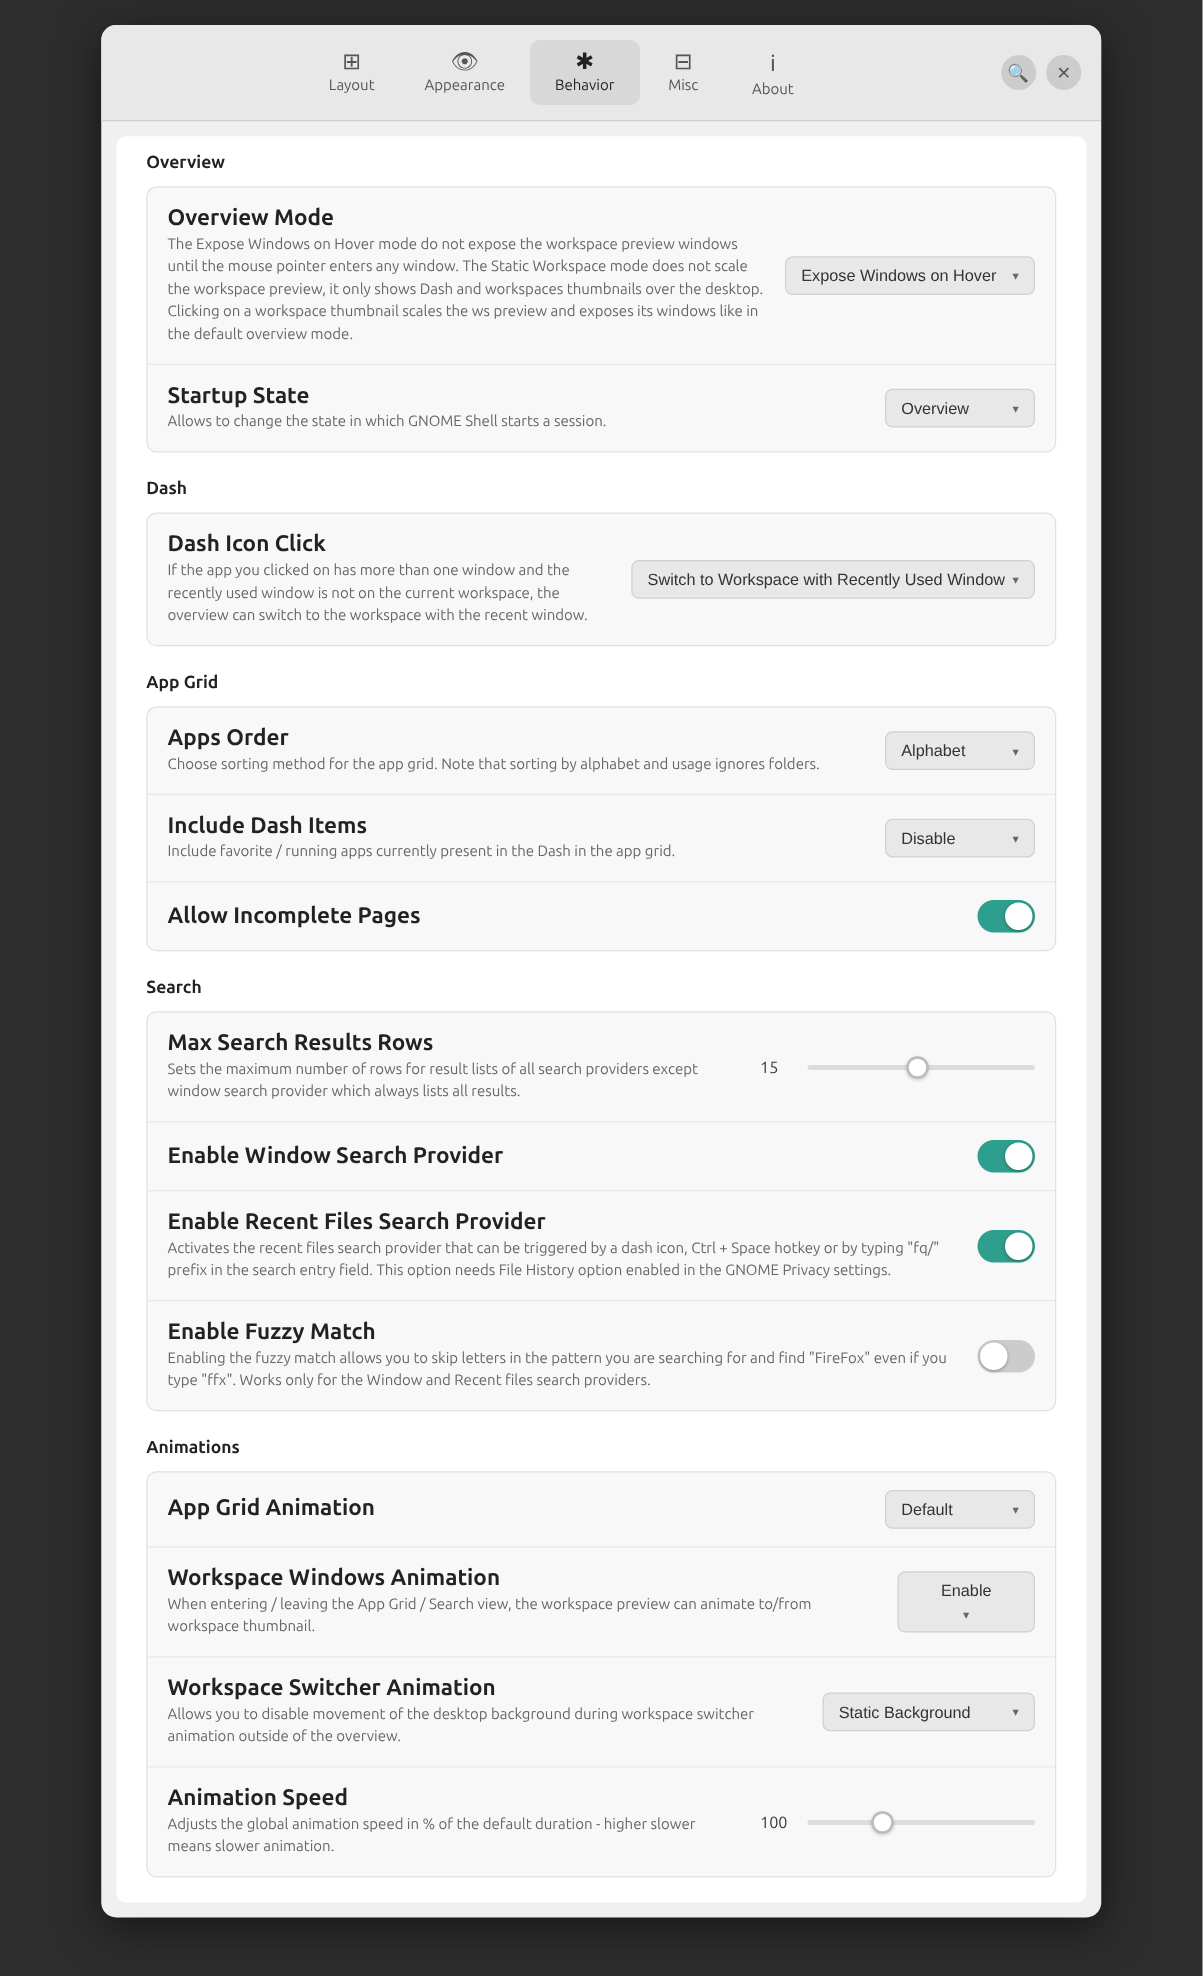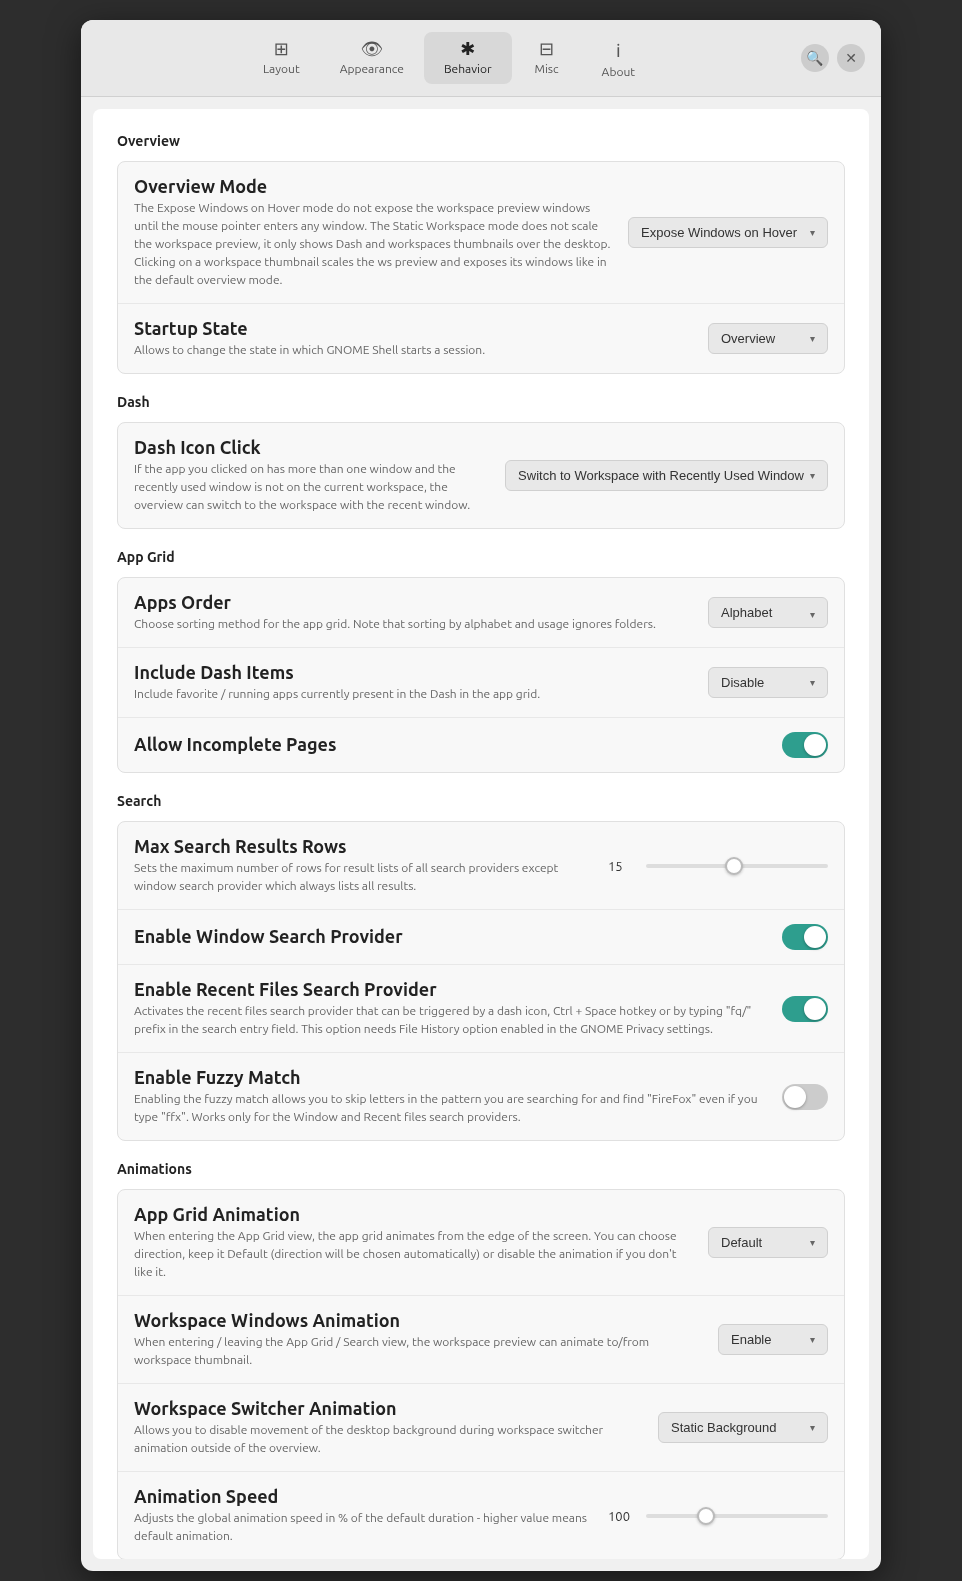--- a/index.html
+++ b/index.html
@@ -67,21 +67,21 @@
       display: flex;
       align-items: center;
       justify-content: center;
       font-size: 14px;
       color: #555;
     }
     .content {
       background: #fff;
       margin: 12px;
       border-radius: 8px;
-      padding: 24px 24px;
+      padding: 12px 24px;
       overflow-y: auto;
       max-height: 1450px;
     }
     .section-title {
       font-size: 14px;
       font-weight: 600;
       color: #222;
       margin-bottom: 12px;
       margin-top: 20px;
     }
@@ -195,20 +195,21 @@
       align-items: flex-end;
     }
     .disable-btn {
       min-width: 120px;
     }
     .default-btn {
       min-width: 120px;
     }
     .enable-btn {
       min-width: 110px;
+      flex-direction: column;
     }
     .static-bg-btn {
       min-width: 170px;
     }
     .overview-btn {
       min-width: 120px;
     }
   </style>
 </head>
 <body>
@@ -360,21 +361,20 @@
           <div class="toggle-knob"></div>
         </div>
       </div>
     </div>
 
     <div class="section-title">Animations</div>
     <div class="card">
       <div class="card-row">
         <div class="card-text">
           <div class="card-label">App Grid Animation</div>
-          <div class="card-desc">When entering the App Grid view, the app grid animates from the edge of the screen. You can choose direction, keep it Default (direction will be chosen automatically) or disable the animation if you don't like it.</div>
         </div>
         <button class="dropdown-btn default-btn">
           <span>Default</span>
           <span class="chevron">▾</span>
         </button>
       </div>
       <div class="card-row">
         <div class="card-text">
           <div class="card-label">Workspace Windows Animation</div>
           <div class="card-desc">When entering / leaving the App Grid / Search view, the workspace preview can animate to/from workspace thumbnail.</div>
@@ -390,21 +390,21 @@
           <div class="card-desc">Allows you to disable movement of the desktop background during workspace switcher animation outside of the overview.</div>
         </div>
         <button class="dropdown-btn static-bg-btn">
           <span>Static Background</span>
           <span class="chevron">▾</span>
         </button>
       </div>
       <div class="card-row">
         <div class="card-text">
           <div class="card-label">Animation Speed</div>
-          <div class="card-desc">Adjusts the global animation speed in % of the default duration - higher value means default animation.</div>
+          <div class="card-desc">Adjusts the global animation speed in % of the default duration - higher slower means slower animation.</div>
         </div>
         <div class="slider-container">
           <span class="slider-value">100</span>
           <input type="range" min="10" max="300" value="100" style="">
         </div>
       </div>
     </div>
 
   </div>
 </div>

